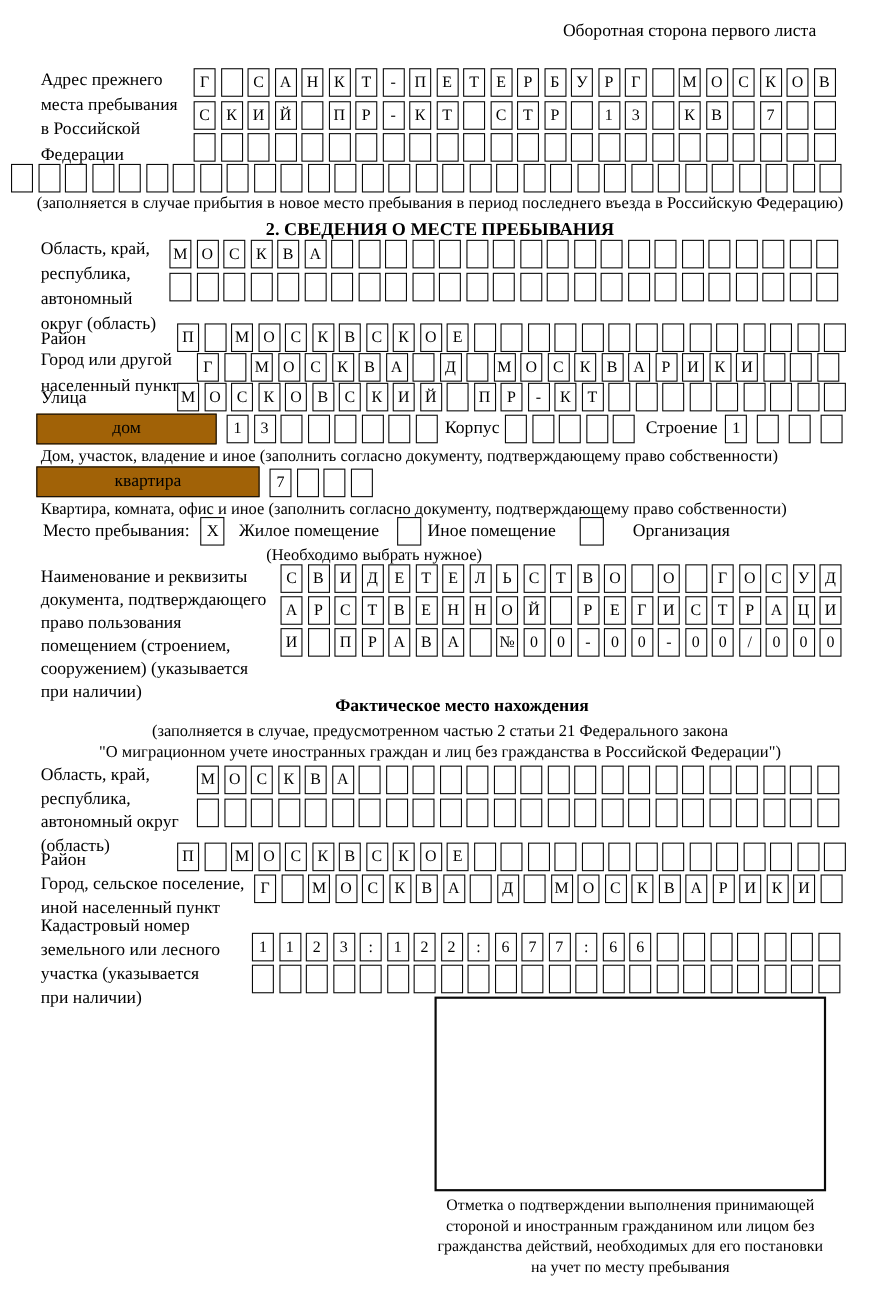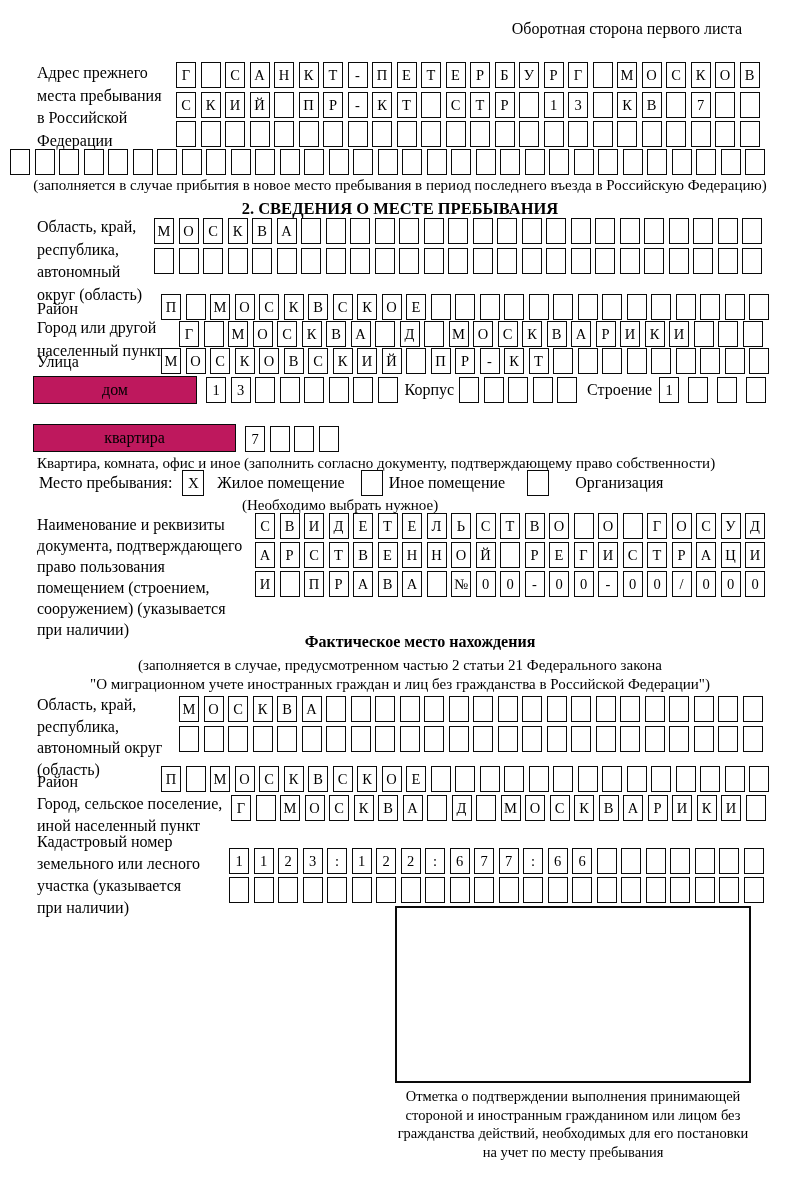--- a/index.html
+++ b/index.html
@@ -10,21 +10,21 @@
   .abs{position:absolute;}
   .label{font-size:16px;line-height:22.5px;}
   .boxes{display:flex;gap:4.5px;align-items:flex-start;}
   .box{
     flex:0 0 20px;width:20px;height:26px;box-sizing:border-box;
     border:1.7px solid #0a0a0a;display:flex;align-items:center;justify-content:center;
     font-size:14.5px;font-family:"Liberation Serif","DejaVu Serif",serif;background:#fff;
   }
   .wide-gap{gap:9px;}
   .longbox{
-    box-sizing:border-box;height:28px;border:1.8px solid #0a0a0a;background:#be185d;
+    box-sizing:border-box;height:28px;border:1.8px solid #0a0a0a;background:#a16207;
     display:flex;align-items:center;justify-content:center;font-size:16px;
   }
   .inline-label{font-size:16px;white-space:nowrap;}
   .caption{font-size:15px;white-space:nowrap;}
   .center{left:0;right:0;text-align:center;}
   .title-bold{font-weight:bold;font-size:16.5px;}
   .checkbox{
     flex:0 0 22px;width:22px;height:26px;box-sizing:border-box;border:1.8px solid #0a0a0a;
     display:flex;align-items:center;justify-content:center;font-size:15px;background:#fff;
   }
@@ -317,20 +317,21 @@
         <span class="box"></span>
       </div>
     <span class="inline-label" style="margin-left:10px;">Строение</span>
     <div class="boxes wide-gap" style="margin-left:7px;">
         <span class="box">1</span>
         <span class="box"></span>
         <span class="box"></span>
         <span class="box"></span>
       </div>
   </div>
+  <div class="abs caption" style="left:37px;top:407px;">Дом, участок, владение и иное (заполнить согласно документу, подтверждающему право собственности)</div>
 
   <div class="abs" style="left:33px;top:424px;display:flex;align-items:flex-end;">
     <div class="longbox" style="width:203px;">квартира</div>
     <div class="boxes" style="margin-left:9px;">
         <span class="box">7</span>
         <span class="box"></span>
         <span class="box"></span>
         <span class="box"></span>
       </div>
   </div>

